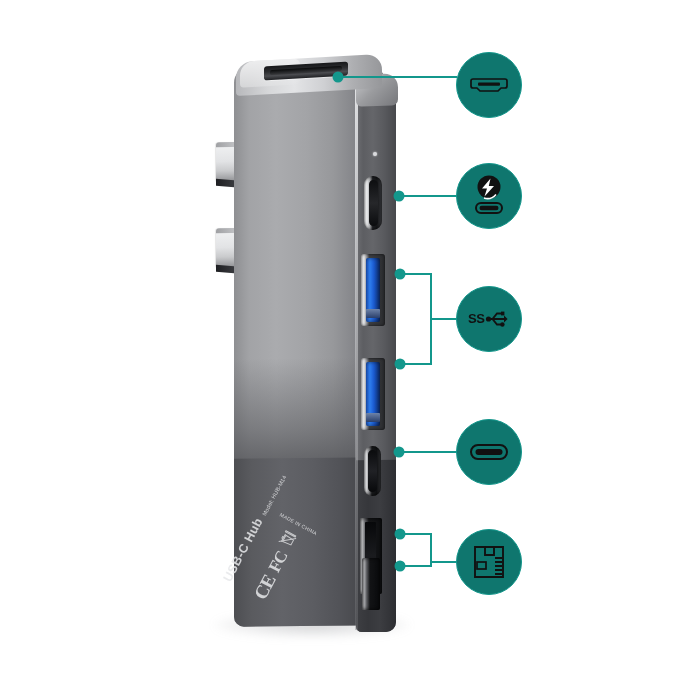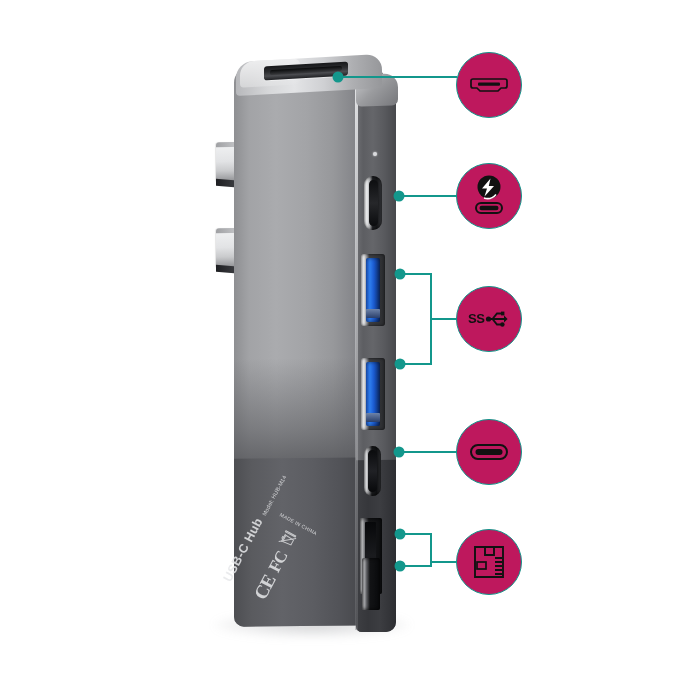--- a/index.html
+++ b/index.html
@@ -374,21 +374,21 @@
     border-radius: 50%;
     background: #13978c;
     transform: translate(-50%, -50%);
   }
   .icon-circle {
     position: absolute;
     width: 64px;
     height: 64px;
     border-radius: 50%;
     border: 1.6px solid #13978c;
-    background: #be185d;
+    background: #0f766e;
     transform: translate(-50%, -50%);
     display: flex;
     align-items: center;
     justify-content: center;
   }
   .icon-circle svg { display: block; }
   .ss-text {
     font-size: 13px;
     font-weight: bold;
     font-family: "Liberation Sans", sans-serif;

